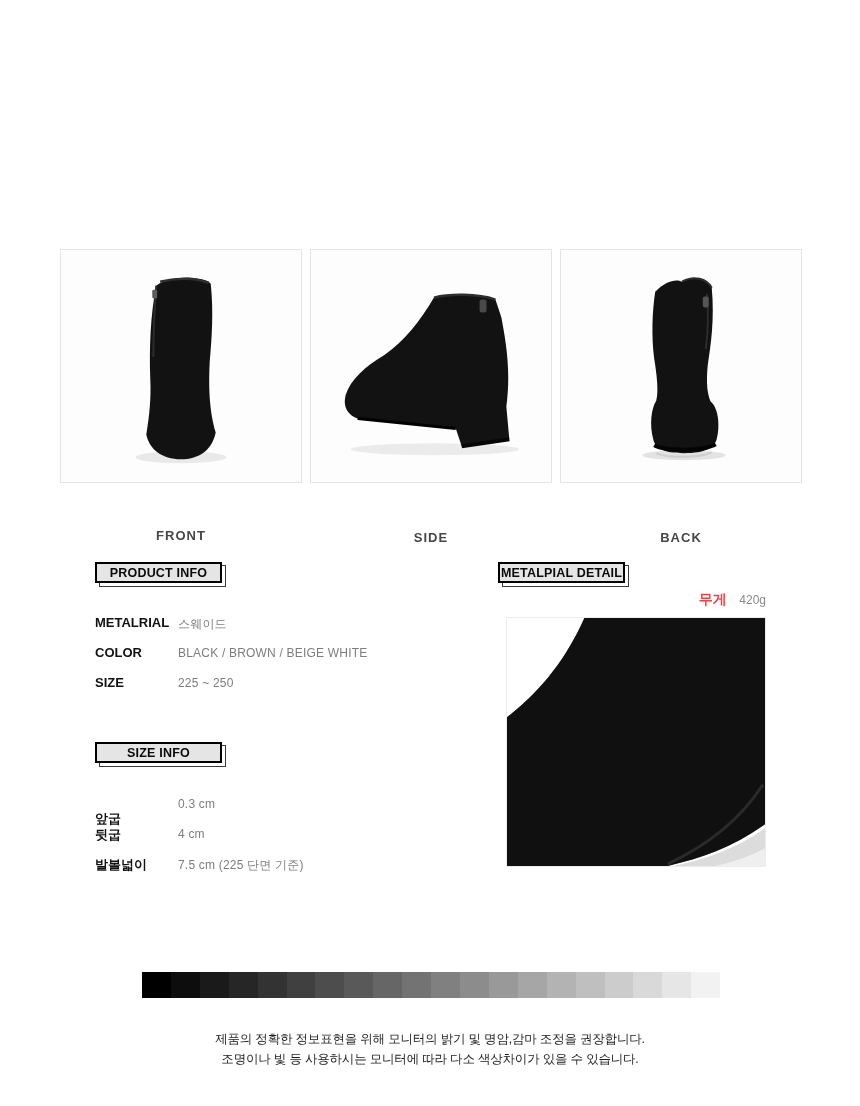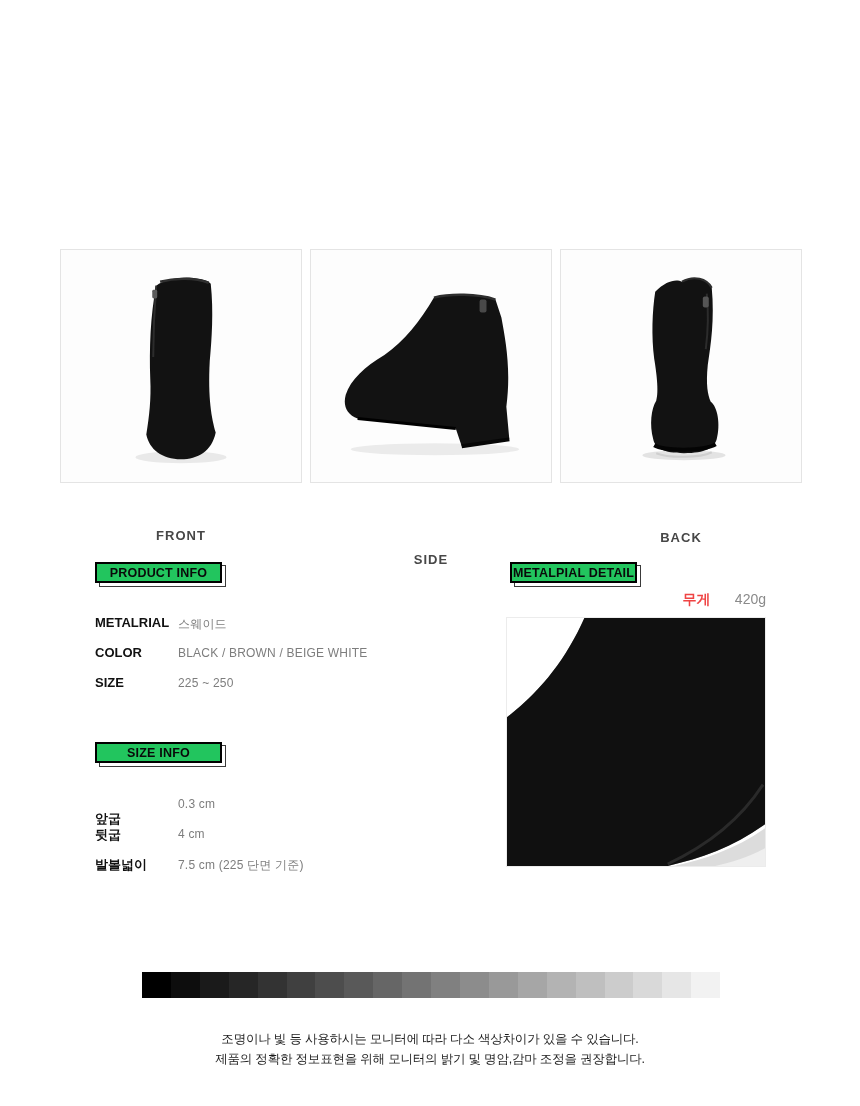--- a/index.html
+++ b/index.html
@@ -13,41 +13,41 @@
   .title-wrap{left:256px;top:101px;width:346px;height:50px;}
   .title-wrap .echo{left:7px;top:7px;right:-8px;bottom:-8px;border:2px solid #2e2e2e;}
   .title-wrap .box{
     position:relative;width:100%;height:100%;box-sizing:border-box;background:#fff;
     border:3px solid #000;display:flex;align-items:center;justify-content:center;
     font-size:31px;font-weight:bold;letter-spacing:1px;color:#0a0a0a;
   }
   .mini-wrap{width:127px;height:21px;}
   .mini-wrap .echo{left:4px;top:3px;right:-4px;bottom:-4px;border:1px solid #3a3a3a;}
   .mini-wrap .box{
-    position:relative;width:100%;height:100%;box-sizing:border-box;background:#22c55e;
+    position:relative;width:100%;height:100%;box-sizing:border-box;background:#e5e5e5;
     border:2px solid #000;display:flex;align-items:center;justify-content:center;
     font-size:12.5px;font-weight:bold;letter-spacing:.2px;color:#0a0a0a;white-space:nowrap;
   }
   
   .photo{
     position:absolute;top:249px;width:242px;height:234px;margin:0;
     background:#fdfdfd;border:1px solid #e4e4e4;box-sizing:border-box;overflow:hidden;
   }
   .photo svg{display:block;width:100%;height:100%;}
   .caption{
     position:absolute;top:492px;width:242px;text-align:center;
     font-size:13px;font-weight:bold;letter-spacing:1px;color:#474747;margin-top:36px;
   }
   
   .row-label{position:absolute;left:95px;font-size:13px;font-weight:bold;color:#111;white-space:nowrap;}
   .row-value{position:absolute;left:178px;font-size:12px;color:#7d7d7d;white-space:nowrap;letter-spacing:.2px;text-align:center;}
   
   .weight-line{position:absolute;left:506px;top:590px;width:260px;text-align:right;white-space:nowrap;}
   .weight-line .w-label{font-size:14px;font-weight:bold;color:#ef4444;}
-  .weight-line .w-value{font-size:14px;color:#8a8a8a;margin-left:20px;}
+  .weight-line .w-value{font-size:12px;color:#8a8a8a;margin-left:8px;}
   
   .detail-img{
     position:absolute;left:506px;top:617px;width:260px;height:250px;
     border:1px solid #ececec;box-sizing:border-box;background:#fff;overflow:hidden;
   }
   .detail-img svg{display:block;width:100%;height:100%;}
   
   .grayscale{position:absolute;left:142px;top:972px;width:578px;height:26px;display:flex;}
   .grayscale div{flex:1 1 0;height:100%;}
   
@@ -98,36 +98,36 @@
                C99,143 96,122 94,110 C91,86 92,62 95,42 Z" fill="#121212"></path>
       <path d="M122,32 C134,25 147,29 152,38" stroke="#2e2e2e" stroke-width="2" fill="none"></path>
       <path d="M147,44 C149,64 148,84 146,100" stroke="#2c2c2c" stroke-width="2" fill="none"></path>
       <rect x="143" y="47" width="6" height="11" rx="2" fill="#555"></rect>
       <path d="M94,197 C104,203 144,203 156,196" stroke="#040404" stroke-width="4" fill="none"></path>
       <path d="M96,205 C108,210 140,210 152,204" stroke="#cfcfcf" stroke-width="2" fill="none"></path>
     </svg>
   </figure>
 
   <div class="caption" style="left:60px">FRONT</div>
-  <div class="caption" style="left:310px;top:516px">SIDE</div>
+  <div class="caption" style="left:310px;top:494px">SIDE</div>
   <div class="caption" style="left:560px;top:494px">BACK</div>
 
   <div class="box-wrap mini-wrap" style="left:95px;top:562px">
     <i class="echo"></i>
     <div class="box">PRODUCT INFO</div>
   </div>
 
   <span class="row-label" style="top:615px">METALRIAL</span>
   <span class="row-value" style="top:616px">스웨이드</span>
   <span class="row-label" style="top:645px">COLOR</span>
   <span class="row-value" style="top:646px">BLACK / BROWN / BEIGE WHITE</span>
   <span class="row-label" style="top:675px">SIZE</span>
   <span class="row-value" style="top:676px">225 ~ 250</span>
 
-  <div class="box-wrap mini-wrap" style="left:510px;top:562px">
+  <div class="box-wrap mini-wrap" style="left:498px;top:562px">
     <i class="echo"></i>
     <div class="box">METALPIAL DETAIL</div>
   </div>
 
   <div class="weight-line">
     <span class="w-label">무게</span>
     <span class="w-value">420g</span>
   </div>
 
   <div class="detail-img">
@@ -170,17 +170,17 @@
       <div style="background: rgb(166, 166, 166);"></div>
       <div style="background: rgb(179, 179, 179);"></div>
       <div style="background: rgb(191, 191, 191);"></div>
       <div style="background: rgb(204, 204, 204);"></div>
       <div style="background: rgb(217, 217, 217);"></div>
       <div style="background: rgb(230, 230, 230);"></div>
       <div style="background: rgb(242, 242, 242);"></div>
     </div>
 
   <div class="notice">
+    <div>제품의 정확한 정보표현을 위해 모니터의 밝기 및 명암,감마 조정을 권장합니다.</div>
     <div>조명이나 빛 등 사용하시는 모니터에 따라 다소 색상차이가 있을 수 있습니다.</div>
-    <div>제품의 정확한 정보표현을 위해 모니터의 밝기 및 명암,감마 조정을 권장합니다.</div>
   </div>
 
 </div>
 
 </body></html>

